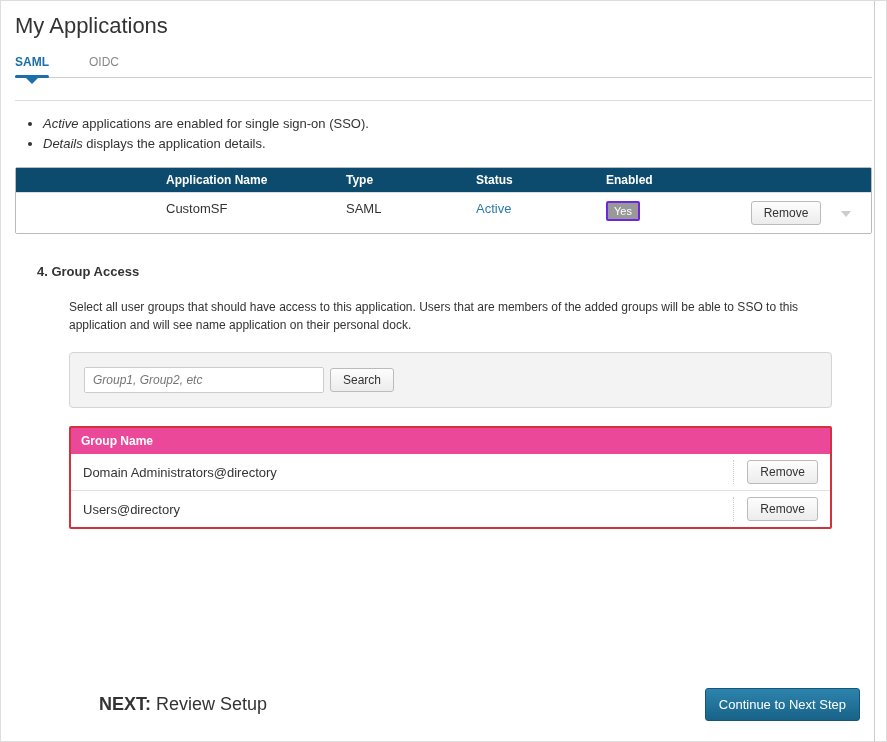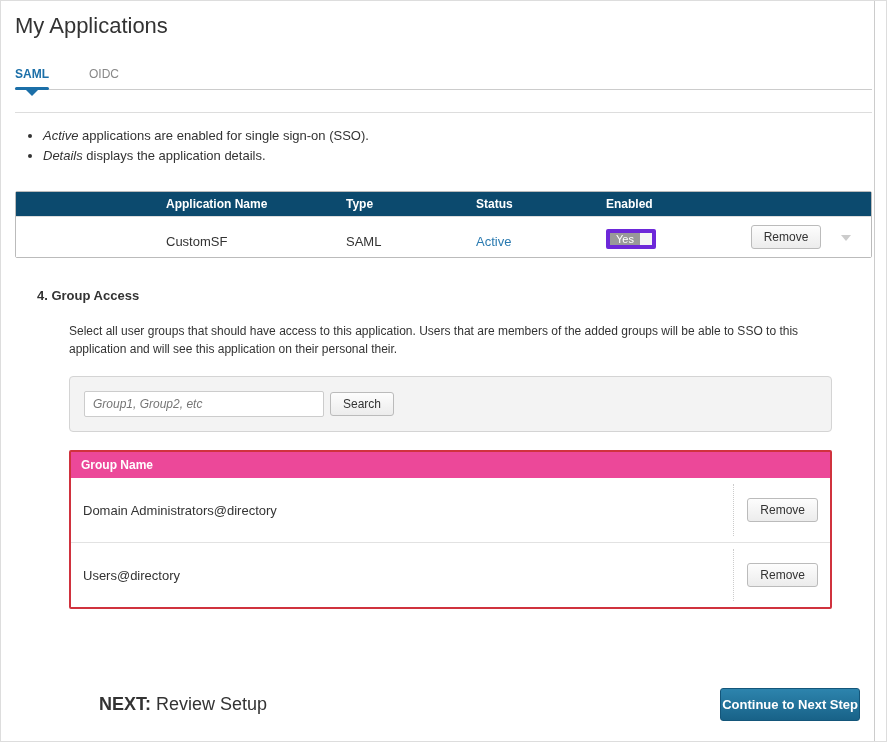--- a/index.html
+++ b/index.html
@@ -16,21 +16,21 @@
   .page {
     padding: 12px 14px 14px 14px;
     height: 100%;
     display: flex;
     flex-direction: column;
   }
   .page-title {
     font-size: 22px;
     font-weight: normal;
     color: #333;
-    margin-bottom: 22px;
+    margin-bottom: 10px;
   }
   .tabs {
     display: flex;
     gap: 40px;
     border-bottom: 1px solid #ccc;
     margin-bottom: 4px;
   }
   .tab {
     font-size: 12px;
     color: #888;
@@ -69,21 +69,21 @@
   .intro {
     font-size: 13px;
     color: #333;
     margin-bottom: 10px;
   }
   .bullets {
     margin-left: 28px;
     font-size: 13px;
     color: #333;
     line-height: 1.4;
-    margin-bottom: 24px;
+    margin-bottom: 12px;
   }
   .bullets li { margin-bottom: 2px; }
   .italic { font-style: italic; }
 
   .app-table {
     border: 1px solid #bbb;
     border-radius: 2px;
   }
   .app-table-head {
     background: #0c4a6e;
@@ -93,33 +93,33 @@
     font-weight: bold;
     padding: 5px 0;
   }
   .col-name { flex: 0 0 330px; padding-left: 150px; }
   .col-type { flex: 0 0 130px; }
   .col-status { flex: 0 0 130px; }
   .col-enabled { flex: 0 0 130px; }
   .col-actions { flex: 1; text-align: right; padding-right: 18px; }
   .app-row {
     display: flex;
-    align-items: flex-end;
+    align-items: flex-start;
     padding: 8px 0;
     border-top: 1px solid #ddd;
     background: #fff;
     font-size: 13px;
   }
   .app-row .col-status { color: #2a7ab0; }
   .toggle {
     display: inline-flex;
-    border: 4px solid #6d28d9;
+    border: 2px solid #6d28d9;
     border-radius: 2px;
     overflow: hidden;
-    width: 50px;
+    width: 34px;
     height: 20px;
     vertical-align: middle;
   }
   .toggle .yes {
     background: #999;
     color: #fff;
     font-size: 11px;
     width: 30px;
     display: flex;
     align-items: center;
@@ -194,21 +194,21 @@
     background: #ec4899;
     color: #fff;
     font-size: 12px;
     font-weight: bold;
     padding: 6px 10px;
   }
   .group-row {
     display: flex;
     align-items: center;
     justify-content: space-between;
-    padding: 20px 12px;
+    padding: 6px 12px;
     border-top: 1px solid #e2e2e2;
     font-size: 13px;
     position: relative;
   }
   .group-row:first-child { border-top: none; }
   .group-row .divider {
     position: absolute;
     right: 96px;
     top: 6px;
     bottom: 6px;
@@ -226,24 +226,23 @@
     color: #333;
     margin-left: 44px;
   }
   .next-label .bold { font-weight: bold; }
   .btn-primary {
     background: #1d6f99;
     background: linear-gradient(#2d84ad,#186288);
     color: #fff;
     border: 1px solid #14567a;
     border-radius: 3px;
-    padding: 8px 1px;
+    padding: 8px 13px;
     font-size: 13px;
     cursor: pointer;
-    font-weight: bold;
   }
   .right-border {
     position: absolute;
     top: 0; right: 0; bottom: 0;
     width: 12px;
     border-left: 1px solid #ccc;
     background: #fff;
   }
 </style>
 </head>
@@ -293,21 +292,21 @@
           <svg width="14" height="10" viewBox="0 0 14 10">
               <polygon points="2,2 12,2 7,8" fill="#ccc"></polygon>
             </svg>
         </span>
       </div>
     </div>
   </div>
 
   <div class="section">
     <div class="section-title">4. Group Access</div>
-    <div class="section-desc">Select all user groups that should have access to this application. Users that are members of the added groups will be able to SSO to this application and will see this application on their personal their.</div>
+    <div class="section-desc">Select all user groups that should have access to this application. Users that are members of the added groups will be able to SSO to this application and will see name application on their personal dock.</div>
 
     <div class="search-panel">
       <input class="search-input" type="text" placeholder="Group1, Group2, etc" style="">
       <span class="btn">Search</span>
     </div>
 
     <div class="group-table">
       <div class="group-head">Group Name</div>
       <div>
         <div class="group-row">

